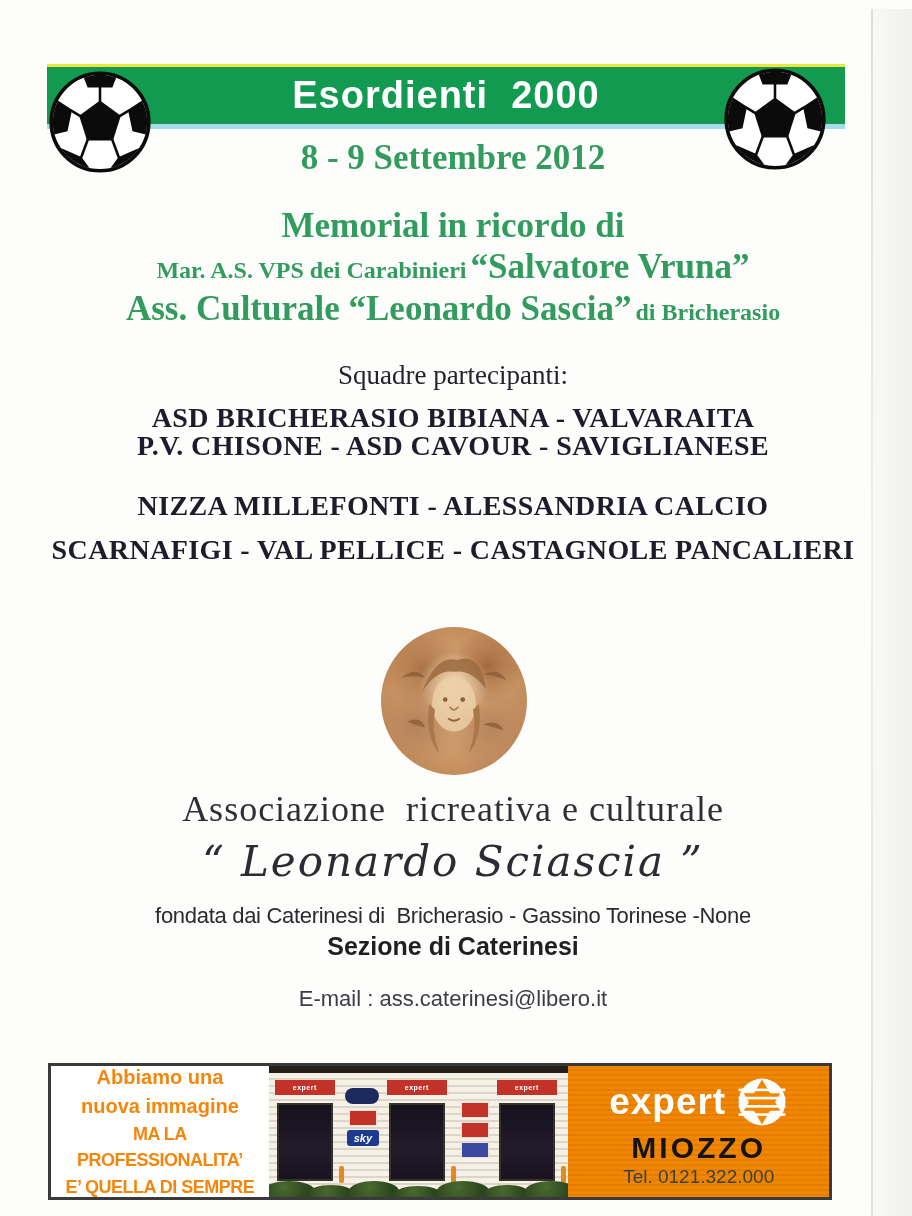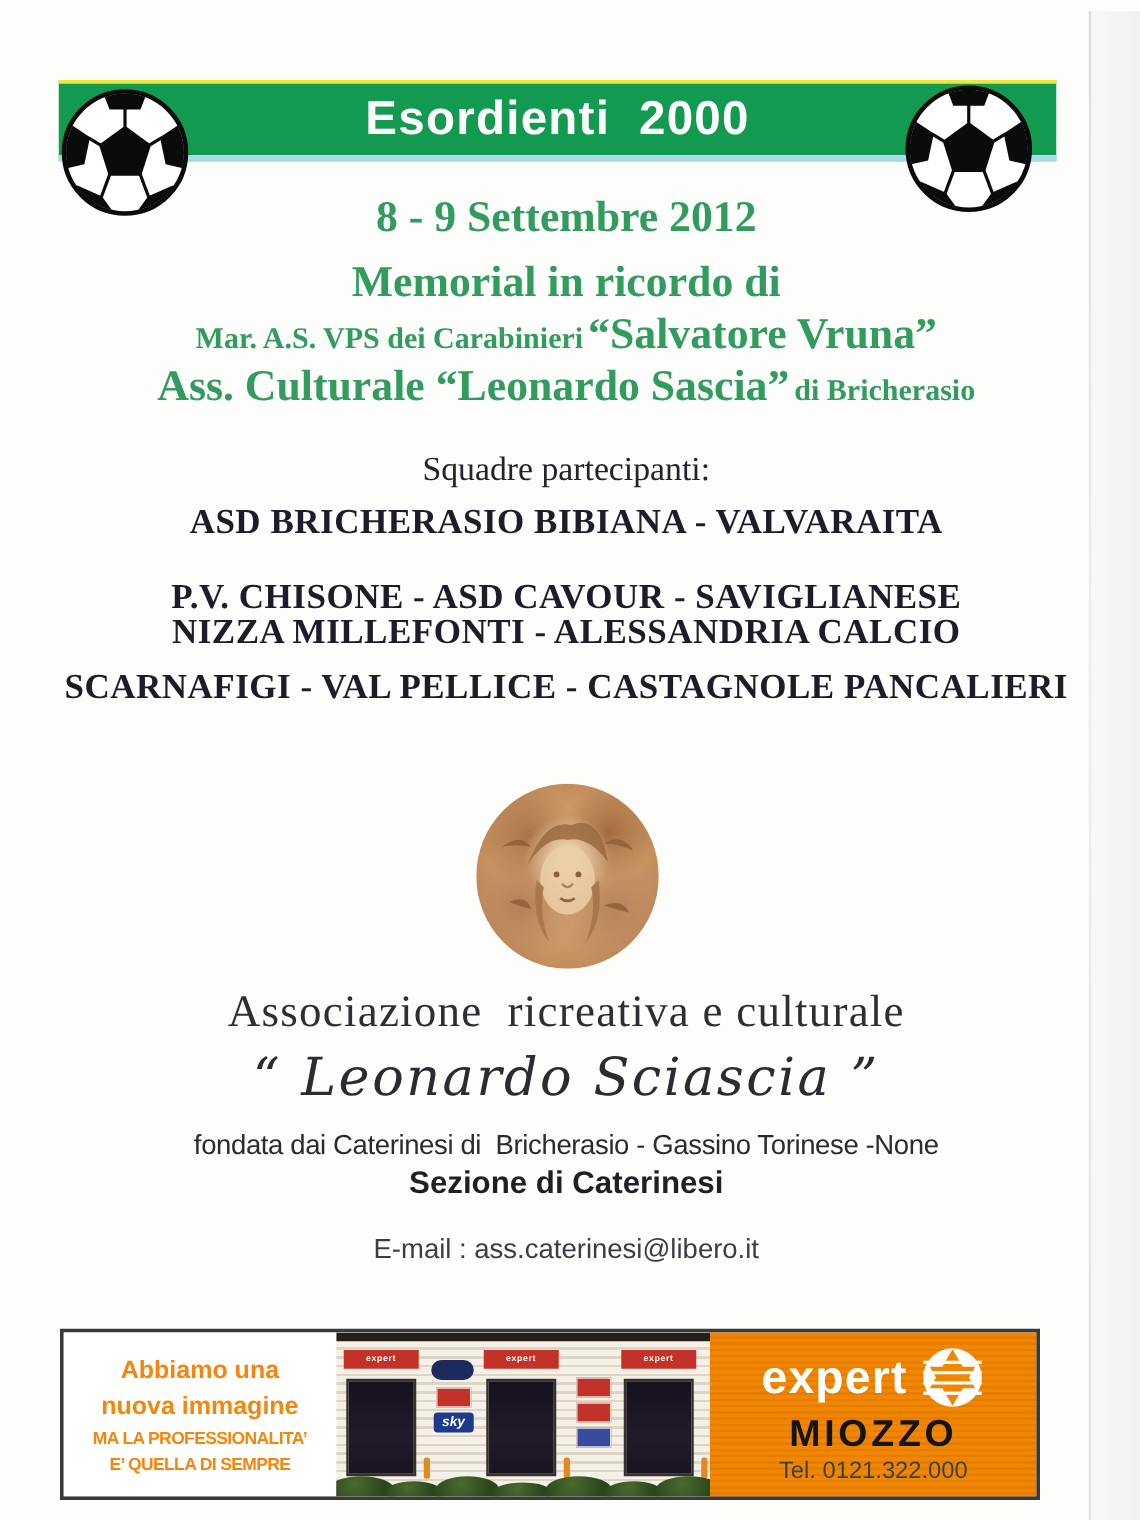--- a/index.html
+++ b/index.html
@@ -22,29 +22,29 @@
   .banner-title{color:#ffffff;font-family:"Liberation Sans",sans-serif;font-weight:bold;
     font-size:38px;letter-spacing:1px;white-space:pre;}
 
   .ball{position:absolute;width:106px;height:106px;}
   .ball-left{left:47px;top:69px;}
   .ball-right{left:722px;top:66px;}
 
   
   .cline{position:absolute;left:0;width:906px;text-align:center;line-height:1.15;}
   .green{color:#319c5d;font-weight:bold;}
-  .date{top:154px;font-size:35px;}
+  .date{top:138px;font-size:35px;}
   .memorial{top:206px;font-size:35px;}
   .ded1{top:247px;}
   .ded1 .sm{font-size:24px;} .ded1 .bg{font-size:35px;}
   .ded2{top:289px;}
   .ded2 .bg{font-size:35px;} .ded2 .sm{font-size:24px;}
   .squadre{top:360px;font-size:27px;color:#23232e;}
   .team{font-weight:bold;font-size:28px;color:#1c1c2a;letter-spacing:.4px;}
-  .t0{top:402px;} .t1{top:462px;} .t2{top:490px;} .t3{top:534px;}
+  .t0{top:402px;} .t1{top:430px;} .t2{top:490px;} .t3{top:534px;}
 
   
   .medallion{position:absolute;left:381px;top:627px;width:146px;height:148px;border-radius:50%;
     overflow:hidden;
     background:
       radial-gradient(circle at 50% 40%, #f4ddbc 0%, rgba(244,221,188,0) 30%),
       radial-gradient(circle at 28% 28%, #aa7448 0%, rgba(170,116,72,0) 26%),
       radial-gradient(circle at 73% 26%, #a36c40 0%, rgba(163,108,64,0) 24%),
       radial-gradient(circle at 24% 66%, #b5805a 0%, rgba(181,128,90,0) 30%,rgba(0,0,0,0) 40%),
       radial-gradient(circle at 76% 68%, #b8845c 0%, rgba(184,132,92,0) 32%),
@@ -59,21 +59,21 @@
     letter-spacing:-.3px;white-space:pre;}
   .sezione{top:932px;font-family:"Liberation Sans",sans-serif;font-weight:bold;font-size:25px;color:#1f1f24;}
   .email{top:986px;font-family:"Liberation Sans",sans-serif;font-size:22px;color:#3c3c48;}
 
   
   .ad{position:absolute;left:48px;top:1063px;width:784px;height:137px;box-sizing:border-box;
     border:3px solid #3a3a3a;display:flex;background:#ffffff;
     font-family:"Liberation Sans",sans-serif;}
   .ad-left{width:28%;display:flex;flex-direction:column;align-items:center;justify-content:center;
     background:#ffffff;color:#f5860c;font-weight:bold;text-align:center;line-height:1.45;}
-  .ad-left .s{font-size:20px;} .ad-left .b{font-size:14px;letter-spacing:-.5px;text-align:center;}
+  .ad-left .s{font-size:20px;} .ad-left .b{font-size:18px;letter-spacing:-.5px;text-align:center;}
   .ad-photo{width:38.5%;position:relative;overflow:hidden;
     background:repeating-linear-gradient(to bottom,#f6f1e7 0 5px,#ddd6c8 5px 7px);}
   .roof{position:absolute;top:0;left:0;right:0;height:7px;background:#241f19;}
   .door{position:absolute;bottom:16px;width:56px;height:78px;
     background:linear-gradient(#15111c,#221b2b 60%,#191320);border:2px solid #37312d;box-sizing:border-box;}
   .d1{left:8px;} .d2{left:120px;} .d3{left:230px;}
   .doorsign{position:absolute;width:60px;height:15px;background:#c23228;color:#ffffff;
     font-size:7px;font-weight:bold;display:flex;align-items:center;justify-content:center;
     letter-spacing:.5px;}
   .ds1{left:6px;top:14px;} .ds2{left:118px;top:14px;} .ds3{left:228px;top:14px;}

